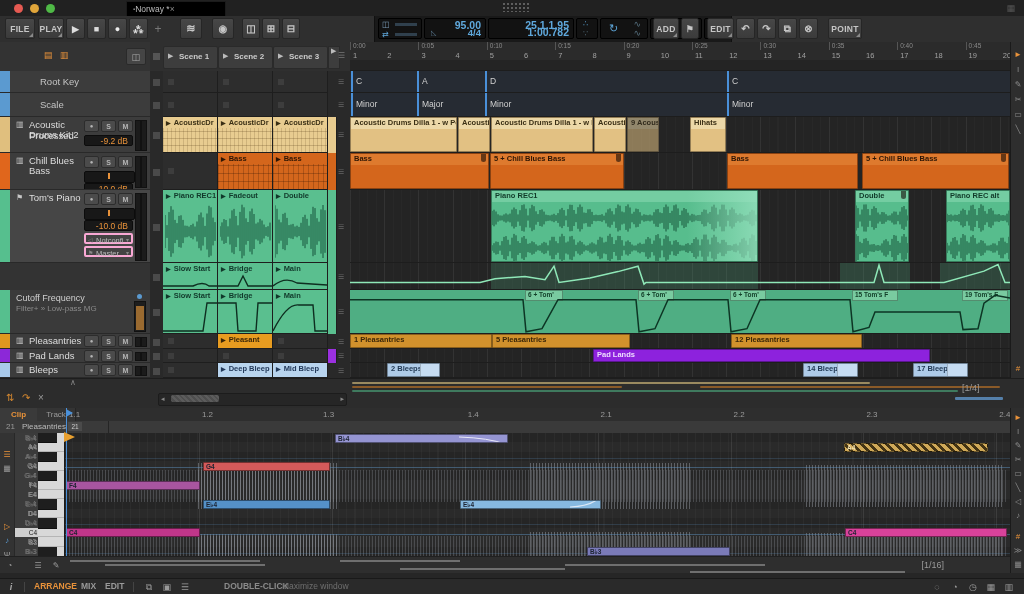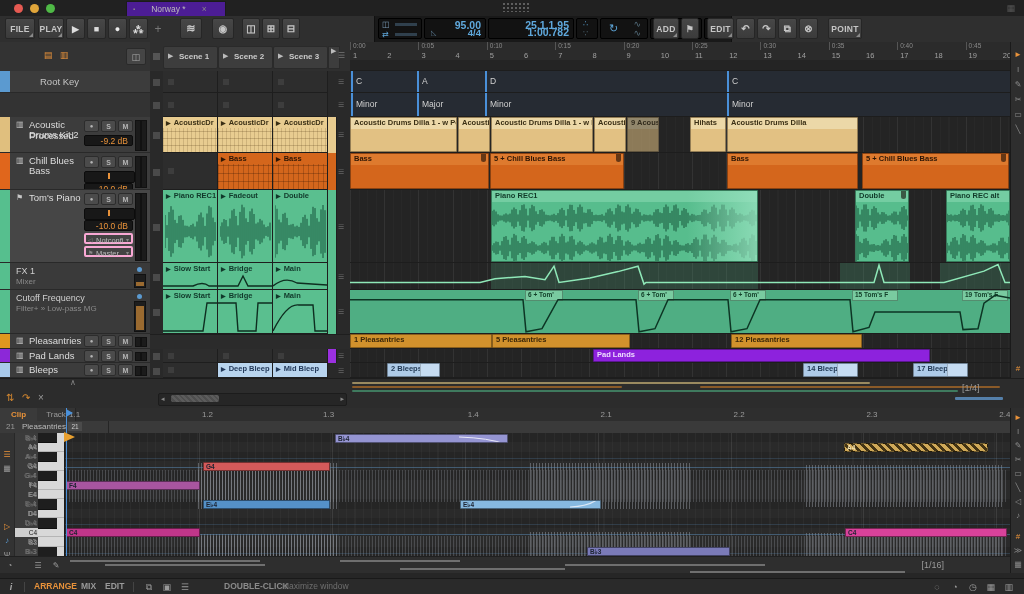--- a/index.html
+++ b/index.html
@@ -51,22 +51,22 @@
 </style>
 </head>
 <body>
 
 <div id="stage">
 
   <div class="abs" id="titlebar" style="left:0;top:0;width:1024px;height:16px;background:#212121;border-bottom:1px solid #161616;">
     <div class="abs" style="left:14px;top:4px;width:9px;height:9px;border-radius:50%;background:#e65a52;"></div>
     <div class="abs" style="left:30px;top:4px;width:9px;height:9px;border-radius:50%;background:#e0a53a;"></div>
     <div class="abs" style="left:46px;top:4px;width:9px;height:9px;border-radius:50%;background:#4fb946;"></div>
-    <div class="abs" style="left:126px;top: 1px;width:100px;height:15px;background:#4c1d95;border:1px solid #1b1b1b;border-bottom:none;
-                display:flex;align-items:center;gap:16px;padding:0 6px;box-sizing:border-box;font-size:8.5px;color:#bbb;">
+    <div class="abs" style="left:126px;top: 1px;width:100px;height:15px;background:#000000;border:1px solid #1b1b1b;border-bottom:none;
+                display:flex;align-items:center;gap:0;padding:0 6px;box-sizing:border-box;font-size:8.5px;color:#bbb;">
       <span style="font-size:6px;color:#888;">▪</span>
       <span>Norway *</span>
       <span style="color:#888;">×</span>
     </div>
     <div class="abs" style="left:502px;top:2px;width:28px;height:10px;background-image:radial-gradient(#5e5e5e 1px,transparent 1px);background-size:4px 4px;"></div>
     <div class="abs glyph" style="left:1004px;top:2px;width:14px;height:12px;color:#555;font-size:9px;">▦</div>
   </div>
 
   <div class="abs" id="toolbar" style="left:0;top:16px;width:1024px;height:26px;background:#2f2f2f;border-bottom:1px solid #191919;">
     <div class="btn" style="left:5px;top:2px;width:30px;">
@@ -179,20 +179,24 @@
   <div class="abs" id="trackpanel" style="left:0;top:42px;width:150px;height:336px;background:#333;border-right:1px solid #1a1a1a;">
       <div style="position: absolute; left: 0px; top: 0px; width: 150px; height: 29px; background: rgb(51, 51, 51); border-bottom: 1px solid rgb(37, 37, 37);">
         <div style="position: absolute; left: 44px; top: 8px; font-size: 9px; color: rgb(232, 146, 58);">▤</div>
         <div style="position: absolute; left: 60px; top: 8px; font-size: 9px; color: rgb(232, 146, 58);">▥</div>
         <div style="position: absolute; left: 126px; top: 6px; width: 18px; height: 15px; background: rgb(69, 69, 69); border: 1px solid rgb(42, 42, 42); border-radius: 2px; color: rgb(170, 170, 170); font-size: 9px; display: flex; align-items: center; justify-content: center;">◫</div>
       </div>
       <div class="trow" style="position: absolute; top: 29px; height: 22px;">
         <div style="position: absolute; left: 0px; top: 0px; width: 10px; height: 100%; background: rgb(91, 154, 208);"></div>
         <div style="position: absolute; left: 40px; top: 5px; font-size: 9.5px; color: rgb(196, 196, 196);">Root Key</div>
       </div>
+      <div class="trow" style="position: absolute; top: 51px; height: 24px;">
+        <div style="position: absolute; left: 0px; top: 0px; width: 10px; height: 100%; background: rgb(91, 154, 208);"></div>
+        <div style="position: absolute; left: 40px; top: 6px; font-size: 9.5px; color: rgb(196, 196, 196);">Scale</div>
+      </div>
       <div class="trow" style="position: absolute; top: 75px; height: 36px;">
         <div style="position: absolute; left: 0px; top: 0px; width: 10px; height: 100%; background: rgb(224, 191, 126);"></div>
         <div style="position: absolute; left: 16px; top: 3px; font-size: 8px; color: rgb(200, 200, 200);">▥</div>
         <div style="position: absolute; left: 29px; top: 3px; font-size: 9.5px; color: rgb(222, 222, 222); width: 54px; line-height: 10px;">Acoustic Drums Kit 2</div>
         <div style="position: absolute; left: 29px; top: 13px; font-size: 9.5px; color: rgb(222, 222, 222);">Processed</div>
         <div class="smbtn" style="position: absolute; left: 84px; top: 3px; font-size: 6px;">●</div>
         <div class="smbtn" style="position: absolute; left: 101px; top: 3px;">S</div>
         <div class="smbtn" style="position: absolute; left: 118px; top: 3px;">M</div>
         <div class="volbox" style="position: absolute; left: 84px; top: 18px; width: 49px; height: 11px;">-9.2 dB</div>
         <div class="meter" style="position: absolute; right: 9px; top: 3px; height: 29px;"></div>
@@ -229,29 +233,20 @@
           <div style="position: absolute; right: 2px; top: 1px; font-size: 6px; color: rgb(136, 136, 136);">▾</div>
         </div>
         <div class="ddbox" style="position: absolute; left: 84px; top: 56px; width: 49px; height: 11px;">
           <div style="position: absolute; left: 2px; top: 1px; font-size: 6px; color: rgb(136, 136, 136);">⚑</div>
           <div style="position: absolute; left: 10px; top: 1px; font-size: 7.5px;">Master</div>
           <div style="position: absolute; right: 2px; top: 1px; font-size: 6px; color: rgb(136, 136, 136);">▾</div>
         </div>
         <div class="meter" style="position: absolute; right: 9px; top: 3px; height: 66px;"></div>
         <div class="meter" style="position: absolute; right: 3px; top: 3px; height: 66px;"></div>
       </div>
-      <div class="trow" style="position: absolute; top: 221px; height: 27px; background: rgb(58, 58, 58);">
-        <div style="position: absolute; left: 0px; top: 0px; width: 10px; height: 100%; background: rgb(86, 191, 142);"></div>
-        <div style="position: absolute; left: 16px; top: 3px; font-size: 9px; color: rgb(207, 207, 207);">FX 1</div>
-        <div style="position: absolute; left: 16px; top: 14px; font-size: 8px; color: rgb(138, 138, 138);">Mixer</div>
-        <div style="position: absolute; right: 8px; top: 4px; width: 5px; height: 5px; border-radius: 50%; background: rgb(91, 154, 208);"></div>
-        <div style="position: absolute; right: 4px; top: 11px; width: 10px; height: 12px; background: rgb(29, 29, 29); border: 1px solid rgb(17, 17, 17);">
-          <div style="position: absolute; left: 1px; bottom: 1px; right: 1px; height: 4px; background: rgb(154, 106, 48);"></div>
-        </div>
-      </div>
       <div class="trow" style="position: absolute; top: 248px; height: 44px; background: rgb(58, 58, 58);">
         <div style="position: absolute; left: 0px; top: 0px; width: 10px; height: 100%; background: rgb(86, 191, 142);"></div>
         <div style="position: absolute; left: 16px; top: 3px; font-size: 9px; color: rgb(207, 207, 207);">Cutoff Frequency</div>
         <div style="position: absolute; left: 16px; top: 14px; font-size: 8px; color: rgb(138, 138, 138);">Filter+ » Low-pass MG</div>
         <div style="position: absolute; right: 8px; top: 4px; width: 5px; height: 5px; border-radius: 50%; background: rgb(91, 154, 208);"></div>
         <div style="position: absolute; right: 4px; top: 11px; width: 10px; height: 29px; background: rgb(29, 29, 29); border: 1px solid rgb(17, 17, 17);">
           <div style="position: absolute; left: 1px; bottom: 1px; right: 1px; height: 24px; background: rgb(154, 106, 48);"></div>
         </div>
       </div>
       <div class="trow" style="position: absolute; top: 292px; height: 15px;">
@@ -465,20 +460,36 @@
           <div class="hd" style="position: absolute; color: rgb(17, 56, 42);">
             <div style="position: relative; font-size: 6px; margin-right: 3px;">▶</div>
             <span>Main</span>
           </div>
           <svg width="55" height="32" style="position: absolute; left: 0px; top: 11px;">
             <path d="M0 30 Q14 2 26 4 L40 4 L42 30 L55 30" stroke="#0e2e20" stroke-width="1.4" fill="none"></path>
           </svg>
         </div>
         <div style="position: absolute; left: 178px; top: 0px; width: 8px; height: 44px; background: rgb(90, 191, 143); border-right: 1px solid rgb(30, 30, 30);"></div>
         <div style="position: absolute; left: 188px; top: 18px; font-size: 7px; color: rgb(102, 102, 102);">☰</div>
+      </div>
+      <div style="position: absolute; left: 0px; top: 292px; width: 200px; height: 15px; background: rgb(41, 41, 41); border-bottom: 1px solid rgb(30, 30, 30);">
+        <div style="position: absolute; left: 3px; top: 4.5px; width: 7px; height: 7px; background: rgb(74, 74, 74);"></div>
+        <div class="lcell" style="position: absolute; left: 13px; top: 0px; width: 55px; height: 15px; background: rgb(45, 45, 45);">
+          <div class="emptysq" style="position: absolute;"></div>
+        </div>
+        <div class="lcell" style="position: absolute; left: 68px; top: 0px; width: 55px; height: 15px; background: rgb(232, 156, 32);">
+          <div class="hd" style="position: absolute; color: rgb(58, 38, 8);">
+            <div style="position: relative; font-size: 6px; margin-right: 3px;">▶</div>
+            <span>Pleasant</span>
+          </div>
+        </div>
+        <div class="lcell" style="position: absolute; left: 123px; top: 0px; width: 55px; height: 15px; background: rgb(45, 45, 45);">
+          <div class="emptysq" style="position: absolute;"></div>
+        </div>
+        <div style="position: absolute; left: 188px; top: 3.5px; font-size: 7px; color: rgb(102, 102, 102);">☰</div>
       </div>
       <div style="position: absolute; left: 0px; top: 307px; width: 200px; height: 14px; background: rgb(41, 41, 41); border-bottom: 1px solid rgb(30, 30, 30);">
         <div style="position: absolute; left: 3px; top: 4px; width: 7px; height: 7px; background: rgb(74, 74, 74);"></div>
         <div class="lcell" style="position: absolute; left: 13px; top: 0px; width: 55px; height: 14px; background: rgb(45, 45, 45);">
           <div class="emptysq" style="position: absolute;"></div>
         </div>
         <div class="lcell" style="position: absolute; left: 68px; top: 0px; width: 55px; height: 14px; background: rgb(45, 45, 45);">
           <div class="emptysq" style="position: absolute;"></div>
         </div>
         <div class="lcell" style="position: absolute; left: 123px; top: 0px; width: 55px; height: 14px; background: rgb(45, 45, 45);">
@@ -582,23 +593,20 @@
           <div class="hd" style="position: absolute; background: rgb(236, 216, 168); color: rgb(58, 47, 21);"><span>Acoustic Drums Dilla 1 - w Perc</span></div>
         </div>
         <div class="aclip tex-drum" style="position: absolute; left: 244px; width: 32px; background: rgb(226, 193, 131);">
           <div class="hd" style="position: absolute; background: rgb(236, 216, 168); color: rgb(58, 47, 21);"><span>Acoustic D</span></div>
         </div>
         <div class="aclip tex-drum" style="position: absolute; left: 277px; width: 32px; background: rgb(226, 193, 131); opacity: 0.55;">
           <div class="hd" style="position: absolute; background: rgb(236, 216, 168); color: rgb(58, 47, 21);"><span>9 Acoustic</span></div>
         </div>
         <div class="aclip tex-drum" style="position: absolute; left: 340px; width: 36px; background: rgb(226, 193, 131);">
           <div class="hd" style="position: absolute; background: rgb(236, 216, 168); color: rgb(58, 47, 21);"><span>Hihats</span></div>
-        </div>
-        <div class="aclip tex-drum" style="position: absolute; left: 377px; width: 131px; background: rgb(226, 193, 131);">
-          <div class="hd" style="position: absolute; background: rgb(236, 216, 168); color: rgb(58, 47, 21);"><span>Acoustic Drums Dilla</span></div>
         </div>
       </div>
       <div class="arow" style="position: absolute; left: 0px; top: 111px; height: 37px;">
         <div class="aclip tex-bass" style="position: absolute; left: 0px; width: 139px; background: rgb(212, 102, 28);">
           <div class="hd" style="position: absolute; background: rgb(222, 122, 46); color: rgb(46, 22, 5);"><span>Bass</span></div>
           <div class="loopmark" style="position: absolute; right: 2px;"></div>
         </div>
         <div class="aclip tex-bass" style="position: absolute; left: 140px; width: 134px; background: rgb(212, 102, 28);">
           <div class="hd" style="position: absolute; background: rgb(222, 122, 46); color: rgb(46, 22, 5);"><span>5 + Chill Blues Bass</span></div>
           <div class="loopmark" style="position: absolute; right: 2px;"></div>

